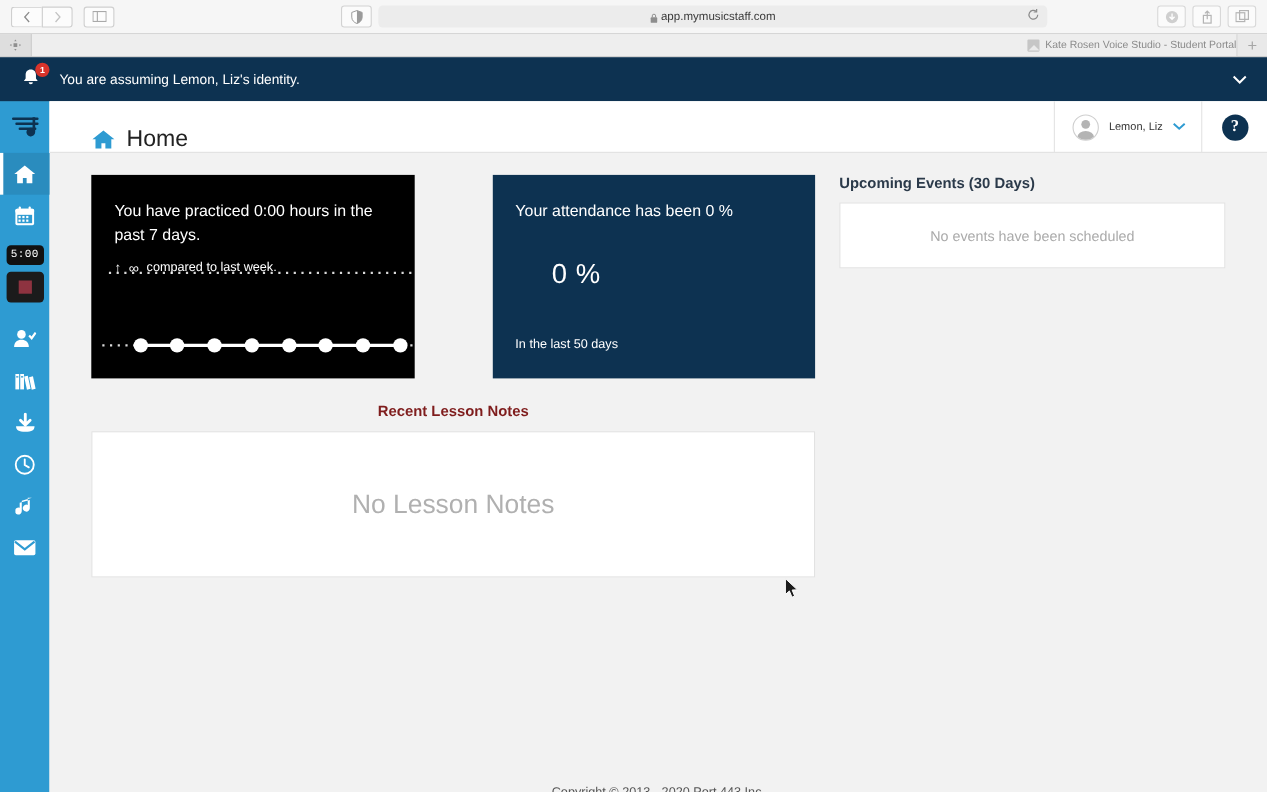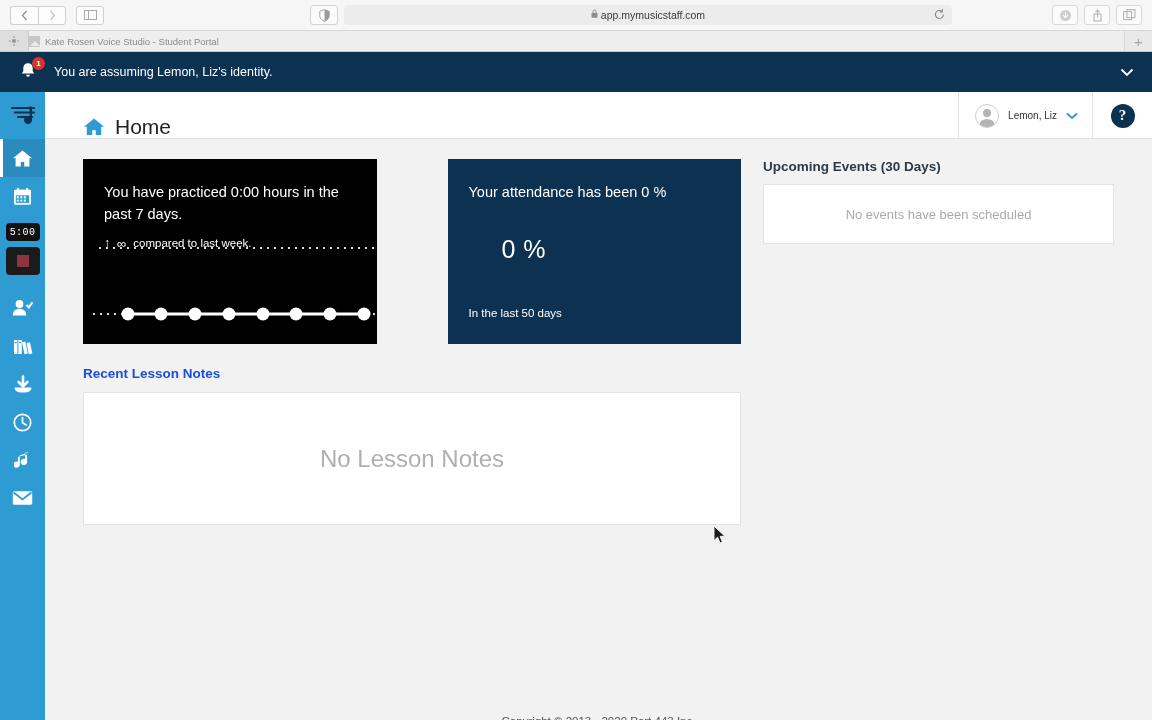--- a/index.html
+++ b/index.html
@@ -34,42 +34,42 @@
   }
   .shield-btn {
     width: 28px; height: 20px; border: 1px solid #d2d2d2; background: #fbfbfb;
     border-radius: 3px; display: flex; align-items: center; justify-content: center;
   }
   .url-field {
     flex: 1; height: 20px; background: #ececec; border-radius: 4px;
     display: flex; align-items: center; justify-content: center;
     position: relative; font-size: 10.5px; color: #3a3a3a;
   }
-  .url-text { display: flex; align-items: flex-start; gap: 3px; }
+  .url-text { display: flex; align-items: flex-end; gap: 3px; }
   .reload { position: absolute; right: 7px; color: #8b8b8b; font-size: 11px; }
   .toolbar-right {
     position: absolute; right: 10px; top: 5px;
     display: flex; align-items: center; gap: 6px;
   }
   .tb-icon {
     width: 26px; height: 20px; border: 1px solid #d8d8d8; background: #fbfbfb;
     border-radius: 3px; display: flex; align-items: center; justify-content: center;
     color: #a8a8a8;
   }
   .tabbar {
     height: 21px; background: #e9e9e9; border-bottom: 1px solid #c9c9c9;
     display: flex; align-items: stretch; position: relative;
   }
   .tab-handle {
     width: 29px; background: #dedede; border-right: 1px solid #cacaca;
     display: flex; align-items: center; justify-content: center; color: #9a9a9a;
   }
   .tab-active {
     flex: 1; background: #eeeeee; display: flex; align-items: center;
-    justify-content: flex-start; gap: 5px; font-size: 9.5px; color: #8a8a8a;
+    justify-content: flex-end; gap: 5px; font-size: 9.5px; color: #8a8a8a;
   }
   .tab-favicon {
     width: 11px; height: 11px; background: #c6c6c6; border-radius: 1px;
     position: relative; overflow: hidden;
   }
   .tab-favicon::after {
     content: ""; position: absolute; left: 1px; bottom: 1px;
     width: 0; height: 0; border-left: 5px solid transparent;
     border-right: 5px solid transparent; border-bottom: 5px solid #eaeaea;
   }
@@ -188,21 +188,21 @@
   }
   .compare-arrow { font-size: 12px; }
   .infinity { font-size: 13px; }
   .spark { position: absolute; left: 0; right: 0; bottom: 0; height: 110px; }
   .big-pct {
     font-size: 25px; margin-top: 32px; margin-left: 33px; letter-spacing: 0.5px;
   }
   .card-foot { position: absolute; left: 21px; bottom: 25px; font-size: 11.5px; }
 
   .section-title {
-    font-size: 13.5px; font-weight: bold; color: #1d4ed8; margin-bottom: 11px;
+    font-size: 13.5px; font-weight: bold; color: #7f1d1d; margin-bottom: 11px; text-align: center;
   }
   .events-title { font-size: 13.5px; font-weight: bold; color: #2b3a4a; margin-bottom: 10px; }
   .panel {
     background: #ffffff; border: 1px solid #e2e2e2; display: flex;
     align-items: center; justify-content: center; color: #aaaaaa;
   }
   .events-panel { height: 60px; font-size: 13px; }
   .notes-section { margin-top: 22px; }
   .notes-panel { height: 133px; width: 658px; font-size: 24px; color: #b0b0b0; justify-content: center; }
 

